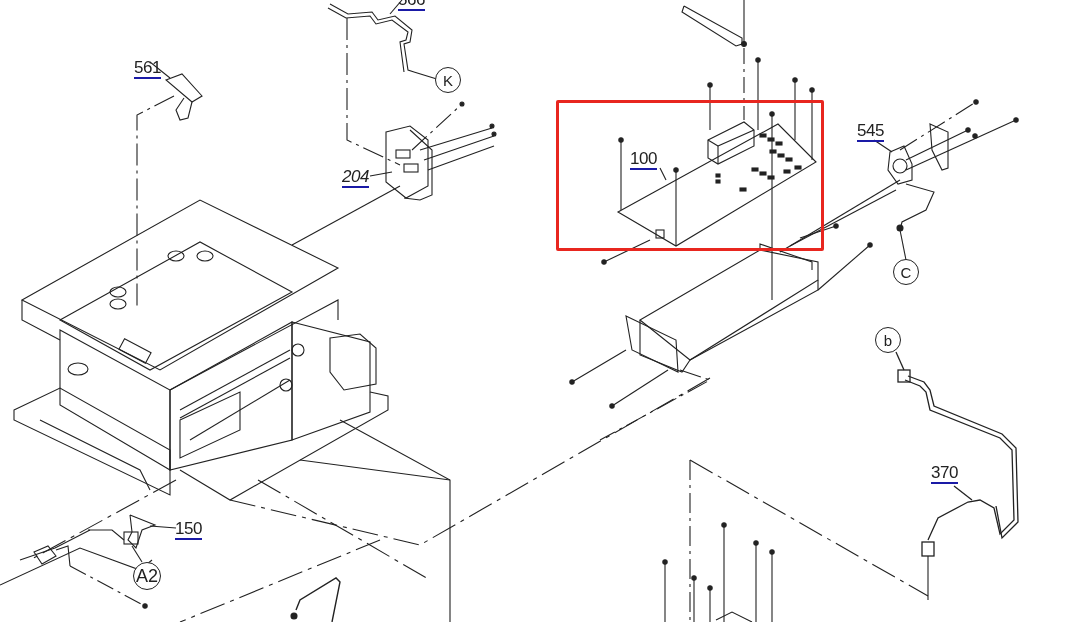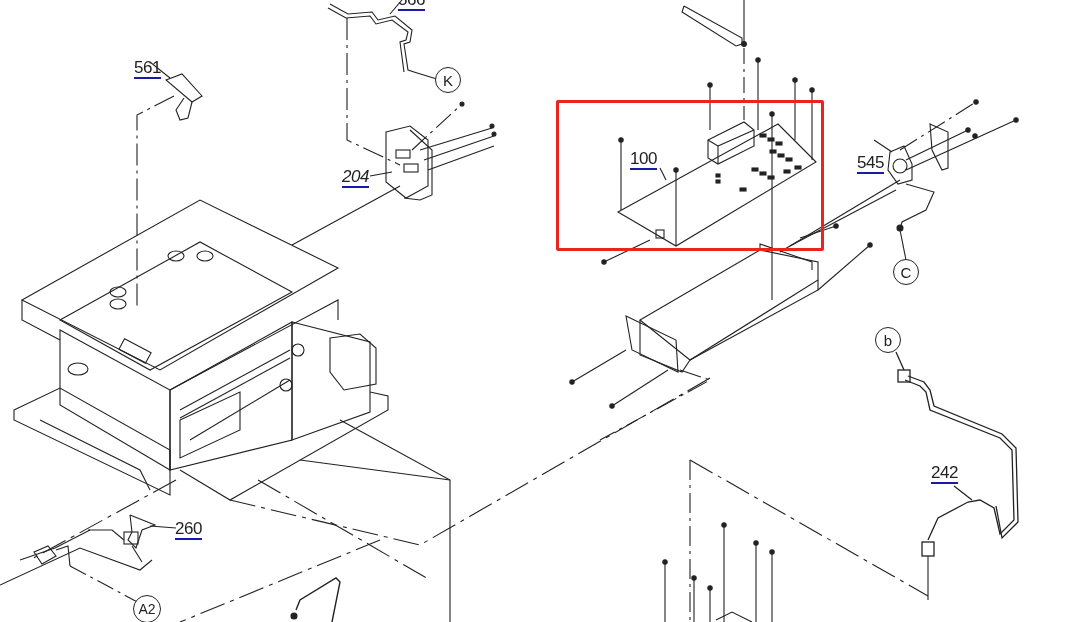--- a/index.html
+++ b/index.html
@@ -216,21 +216,21 @@
   </g>
   <polyline points="716,620 732,612 752,622"></polyline>
 </svg>
 
 <div class="hl" style="left:556px;top:100px;width:268px;height:151px;"></div>
 
 <div class="lbl" style="left:398px;top:-9px;">566</div>
 <div class="lbl" style="left:134px;top:45px;margin-top:14px;">561</div>
 <div class="lbl" style="left:342px;top:168px;font-style:italic;">204</div>
 <div class="lbl" style="left:630px;top:150px;">100</div>
-<div class="lbl" style="left:857px;top:122px;margin-top:32px;">545</div>
-<div class="lbl" style="left:931px;top:464px;">242</div>
-<div class="lbl" style="left:175px;top:520px;">260</div>
+<div class="lbl" style="left:857px;top:122px;">545</div>
+<div class="lbl" style="left:931px;top:464px;">370</div>
+<div class="lbl" style="left:175px;top:520px;">150</div>
 
 <div class="circ" style="left:435px;top:67px;">K</div>
 <div class="circ" style="left:893px;top:259px;">C</div>
 <div class="circ" style="left:875px;top:327px;">b</div>
-<div class="circ" style="left:133px;top:562px;width:28px;height:28px;font-size:14px;margin-top:33px;">A2</div>
+<div class="circ" style="left:133px;top:562px;width:28px;height:28px;font-size:18px;">A2</div>
 </div>
 
 </body></html>

